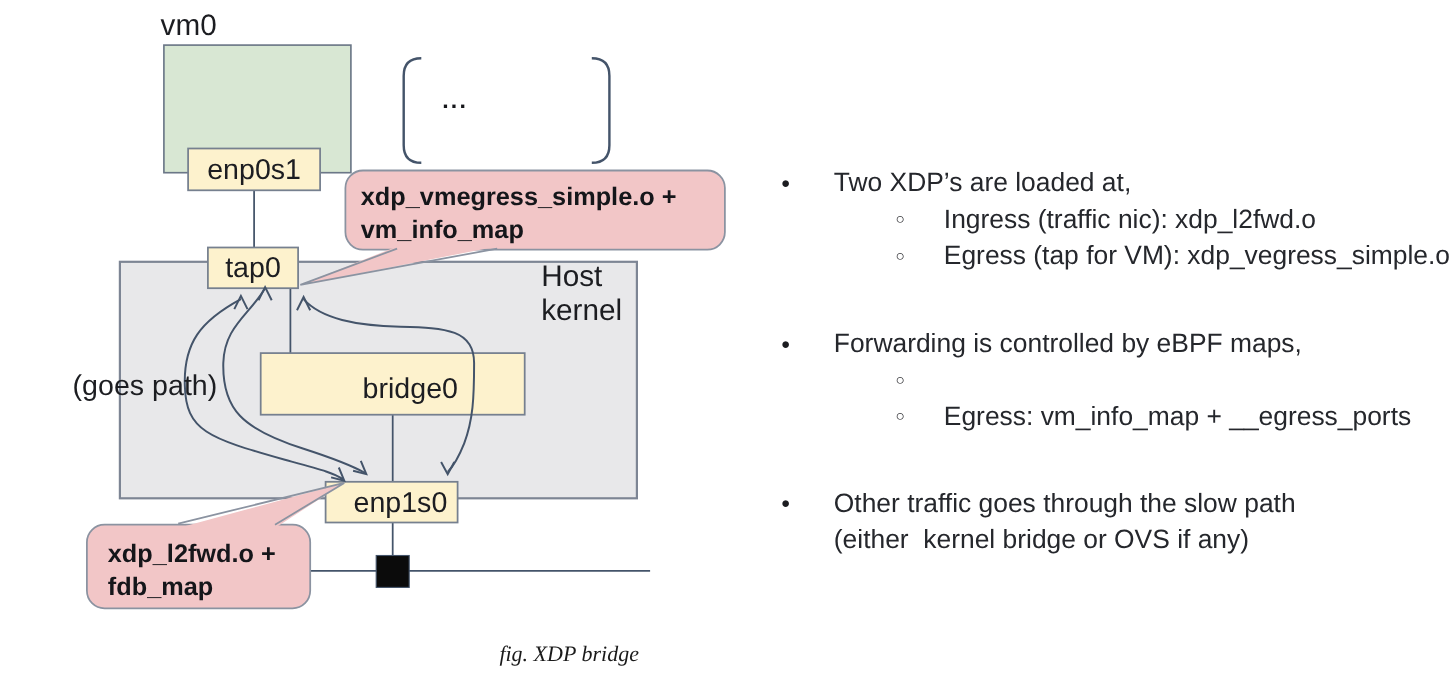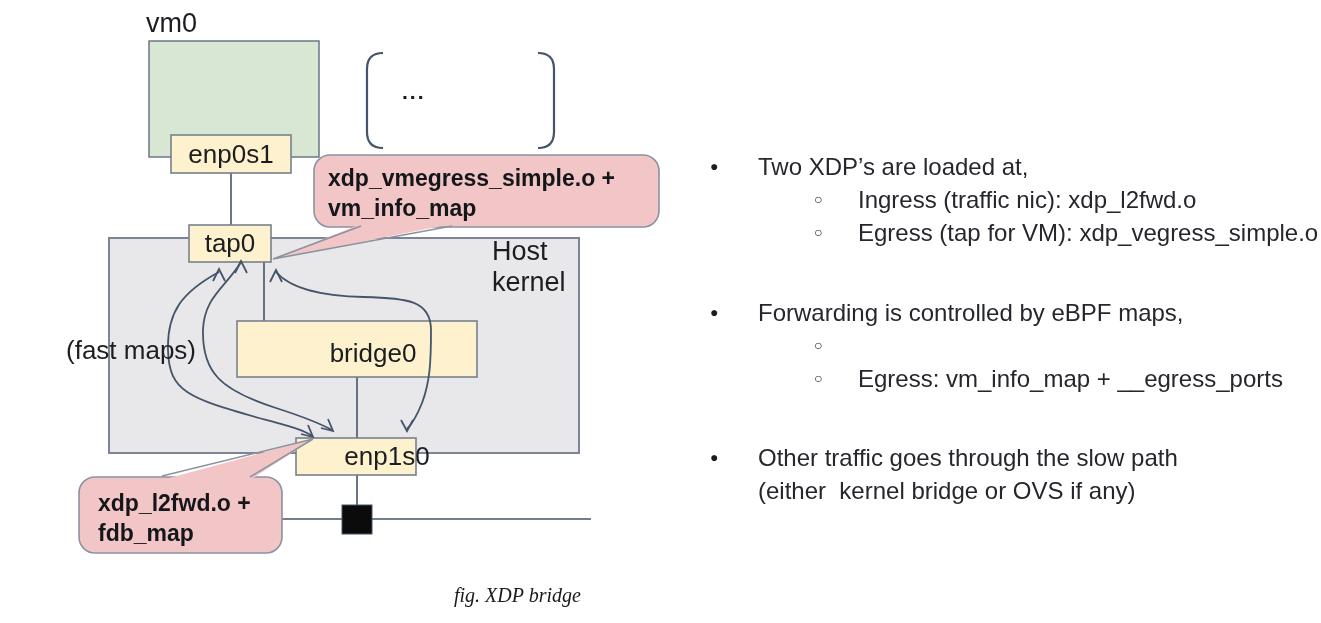--- a/index.html
+++ b/index.html
@@ -86,26 +86,26 @@
     <path d="M 138 476 L 289 439 M 226 477 L 289 439" fill="none" stroke="#8b93a1" stroke-width="1.6"></path>
   </svg>
 
   <div class="plain-label" style="left:122px;top:8px;font-size:27px;">vm0</div>
 
   <div class="ellipsis-label" style="left:378px;top:80px;">...</div>
 
   <div class="node-label" style="left:147px;top:135px;width:120px;height:38px;">enp0s1</div>
   <div class="node-label" style="left:165px;top:225px;width:82px;height:37px;">tap0</div>
   <div class="node-label" style="left:229px;top:321px;width:240px;height:65px;">bridge0</div>
-  <div class="node-label" style="left:283px;top:438px;width:120px;height:37px;padding-left:20px;">enp1s0</div>
+  <div class="node-label" style="left:260px;top:438px;width:120px;height:37px;padding-left:20px;">enp1s0</div>
 
   <div class="plain-label pre" style="left:468px;top:236px;font-size:27px;line-height:31px;">Host
 kernel</div>
 
-  <div class="plain-label" style="left:42px;top:335px;">(fast maps)</div>
+  <div class="plain-label" style="left:42px;top:335px;">(goes path)</div>
 
   <div class="callout-text" style="left:304px;top:163px;width:330px;">xdp_vmegress_simple.o +
 vm_info_map</div>
   <div class="callout-text" style="left:74px;top:488px;width:180px;">xdp_l2fwd.o +
 fdb_map</div>
 
   <div class="caption">fig. XDP bridge</div>
 
   <div class="notes">
 

